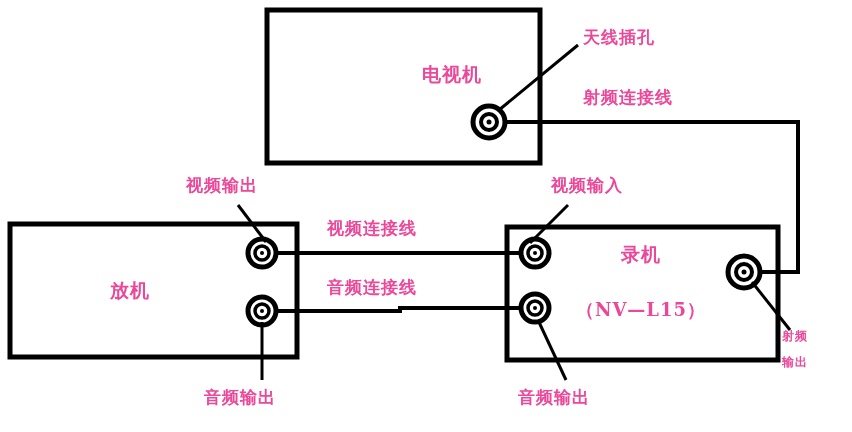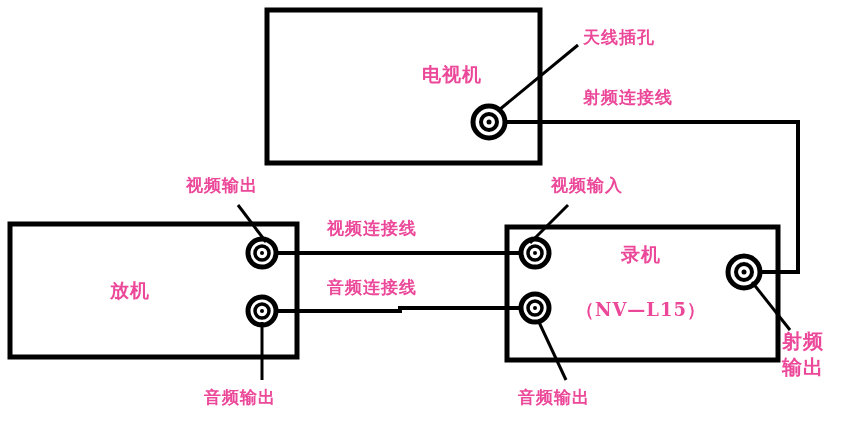--- a/index.html
+++ b/index.html
@@ -4,21 +4,21 @@
 <style>
   html,body{margin:0;padding:0;background:#ffffff;}
   body{width:852px;height:432px;overflow:hidden;
        font-family:"DejaVu Sans","Liberation Sans",sans-serif;}
   #stage{position:relative;width:852px;height:432px;background:#fff;}
   svg{position:absolute;left:0;top:0;}
   .lbl{position:absolute;color:#ec4899;font-weight:bold;white-space:pre;
        font-family:"DejaVu Sans","Liberation Sans",sans-serif;
        letter-spacing:1px;line-height:1.15;}
   .cjk{font-size:17px;}
-  .cjk-sm{font-size:20px;}
+  .cjk-sm{font-size:12px;}
   .boxname{font-size:19px;}
   .model{font-size:18px;font-weight:bold;
          font-family:"DejaVu Serif","Liberation Serif",serif;}
   .ctr{transform:translateX(-50%);text-align:center;}
 </style>
 </head>
 <body>
 
 <div id="stage">
 

